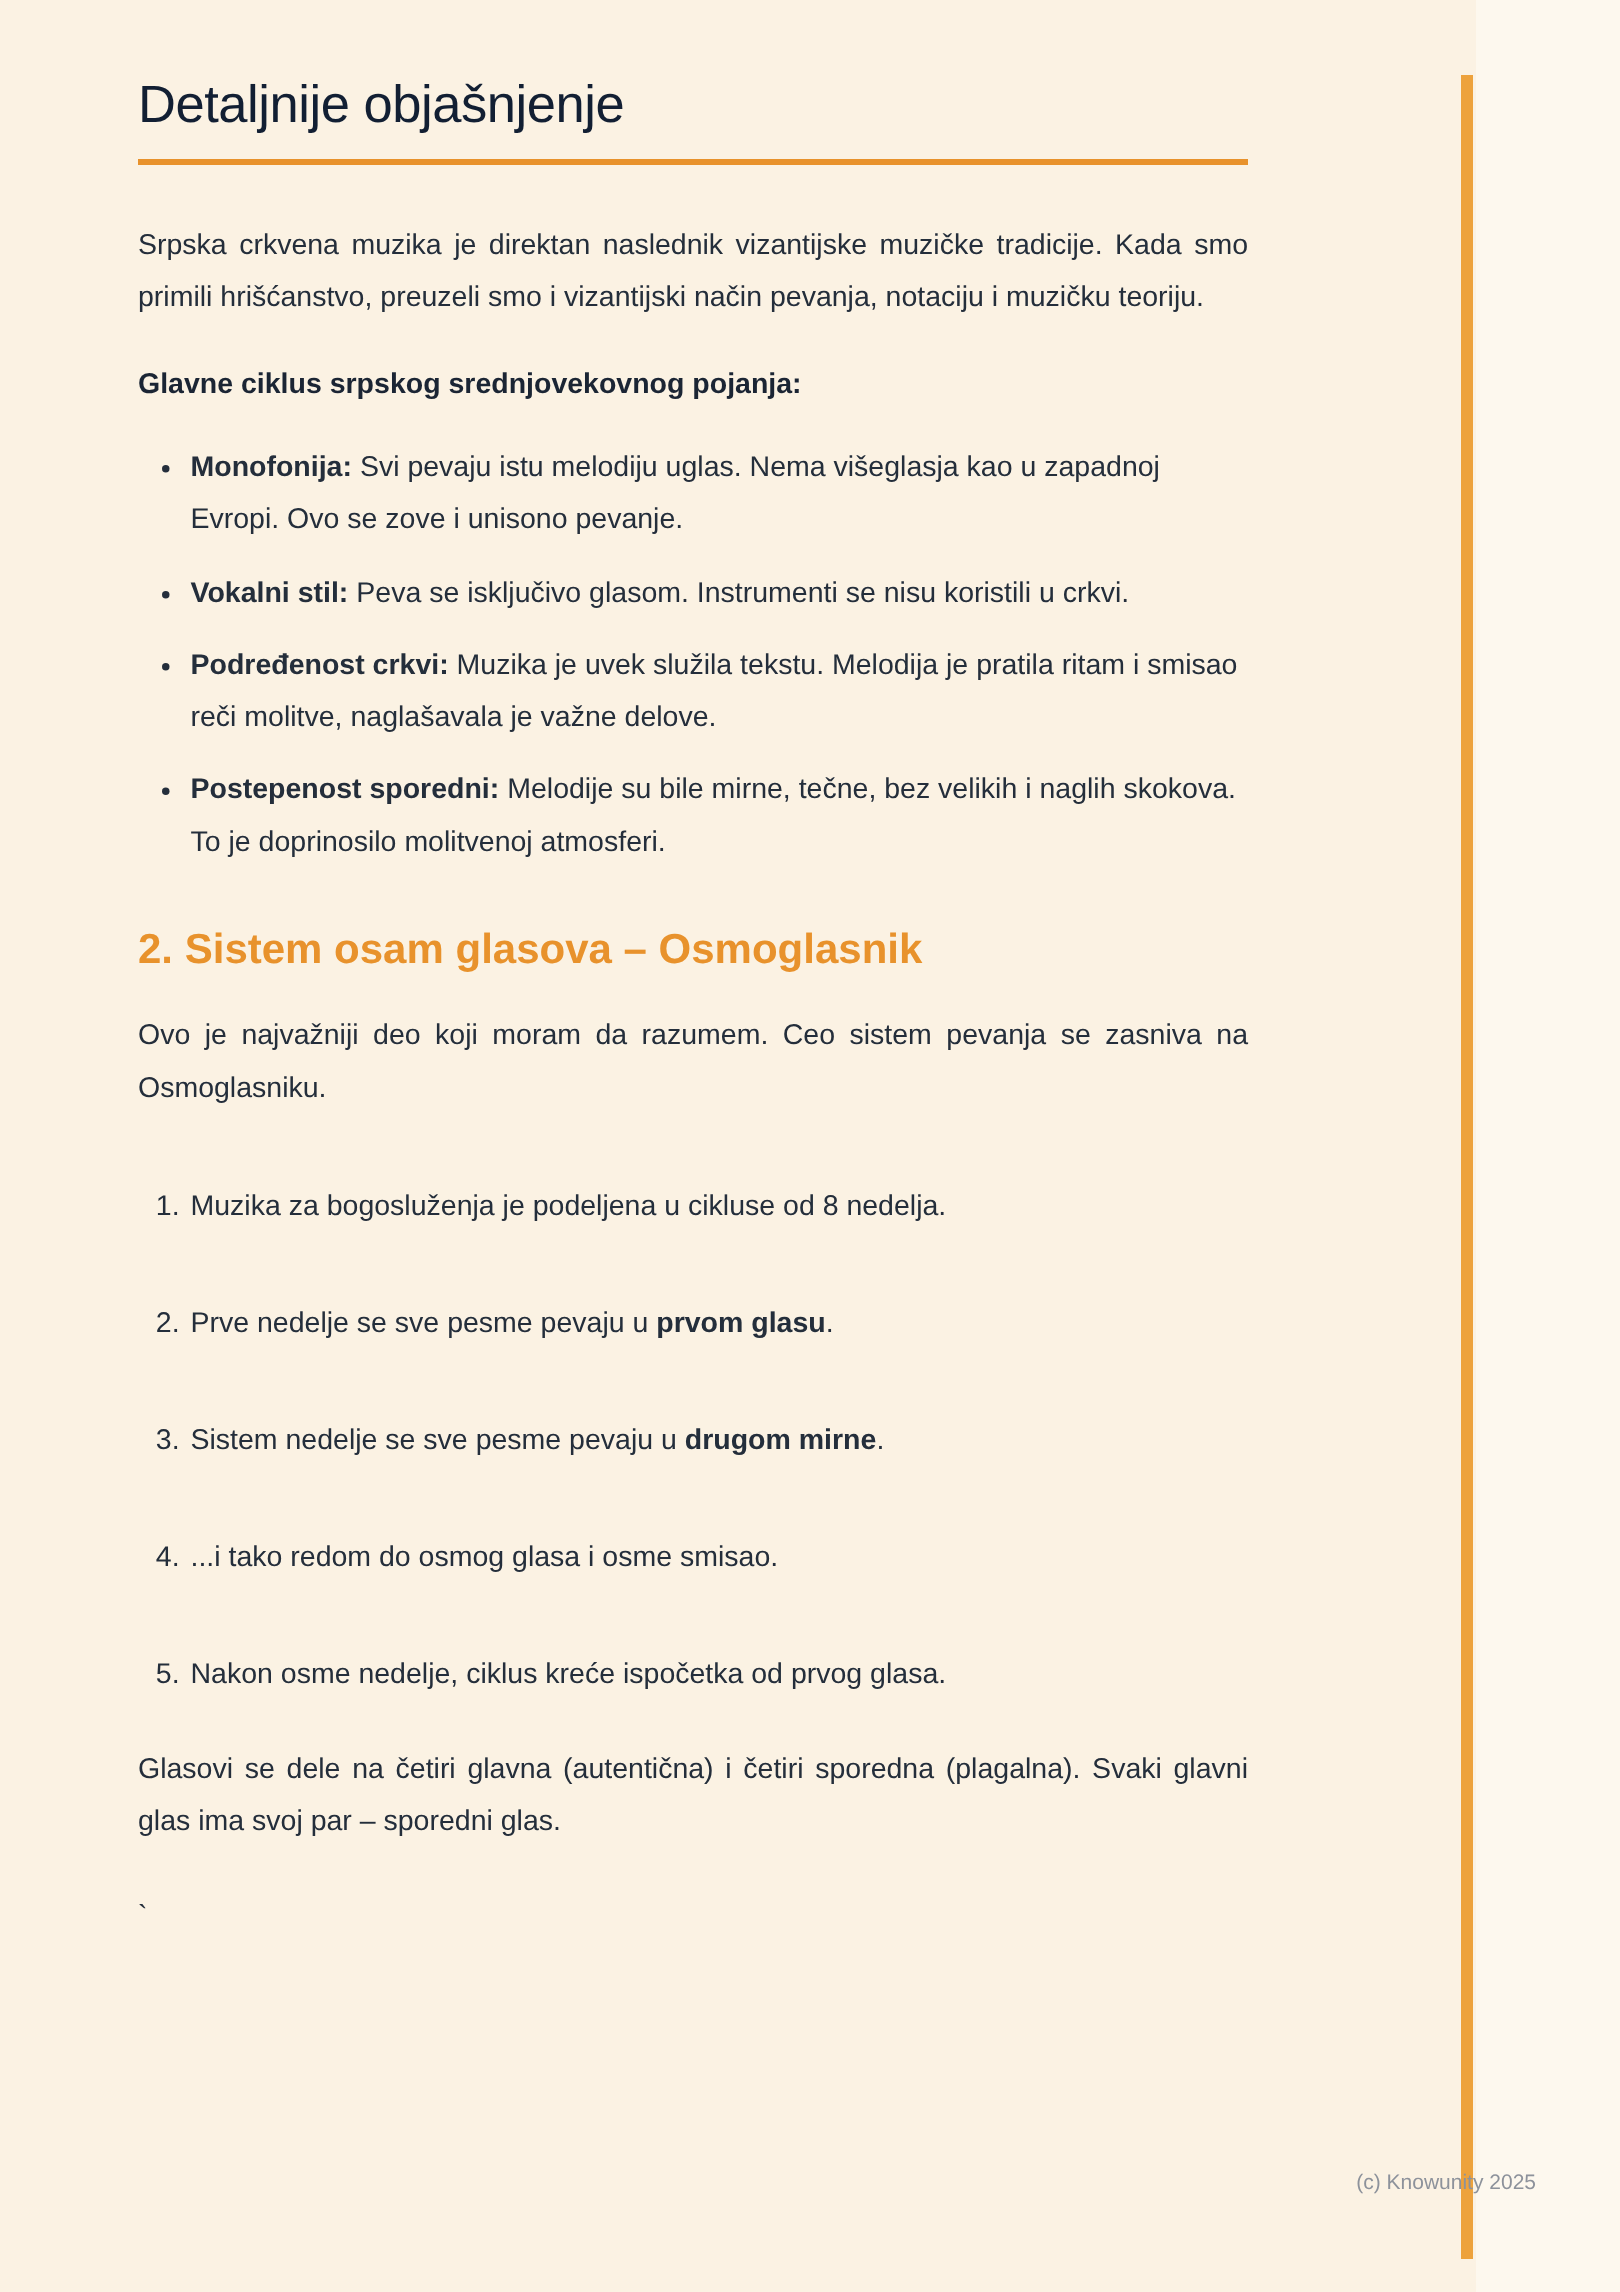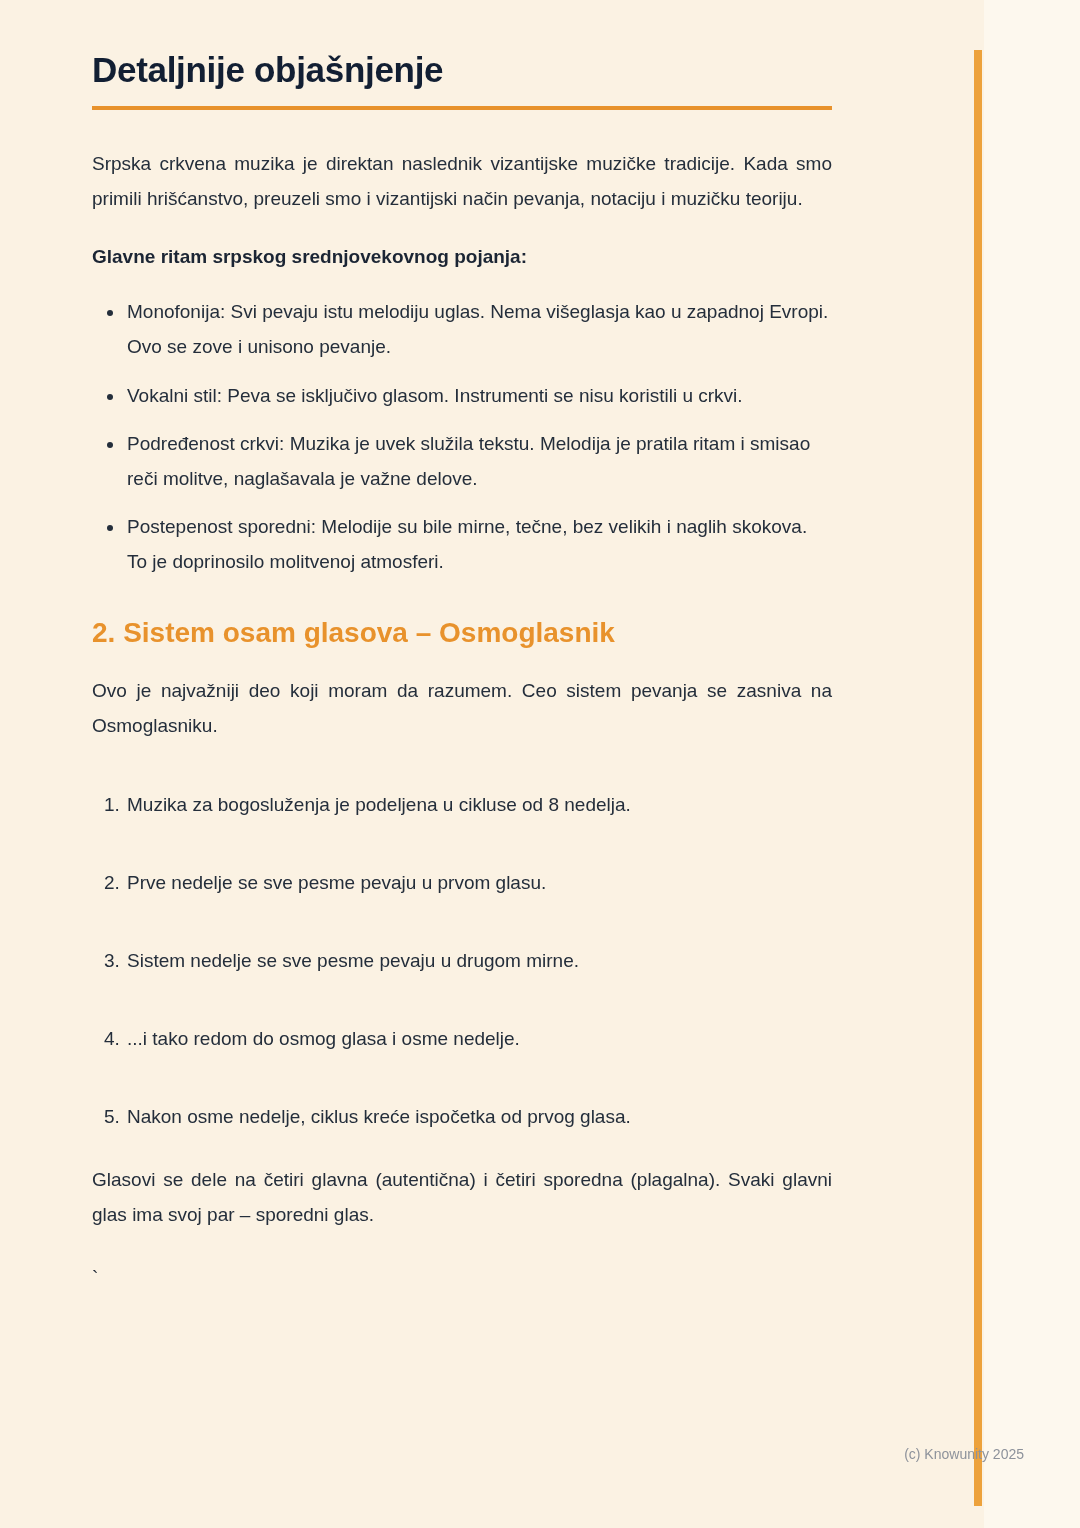--- a/index.html
+++ b/index.html
@@ -16,62 +16,62 @@
   body{
     width:1080px;height:1528px;
     background:var(--page-bg);
     font-family:"Liberation Sans",sans-serif;
     color:var(--body-text);
     position:relative;overflow:hidden;
   }
   .right-margin-column{position:absolute;top:0;right:0;width:96px;height:100%;background:var(--margin-bg);}
   .right-accent-bar{position:absolute;top:50px;right:98px;width:8px;height:1456px;background:var(--bar-orange);}
   .content{position:absolute;left:92px;top:50px;width:740px;}
-  .page-title{font-size:35px;font-weight:bold;color:var(--heading-dark);margin:0 0 16px;letter-spacing:-0.3px;}
+  .page-title{font-size:35px;font-weight:normal;color:var(--heading-dark);margin:0 0 16px;letter-spacing:-0.3px;}
   .title-rule{height:4px;background:var(--accent-orange);border:none;margin:0 0 36px;}
   .section-heading{font-size:28px;font-weight:bold;color:var(--accent-orange);margin:0 0 24px;}
   .body-paragraph{font-size:19px;line-height:1.85;text-align:justify;margin:0 0 30px;}
   .subheading{font-size:19px;font-weight:bold;color:#1B2534;margin:0 0 26px;}
   ul.bullet-list{margin:0 0 38px;padding-left:33px;list-style:disc;}
   ul.bullet-list li{font-size:19px;line-height:1.85;margin-bottom:13px;padding-left:2px;}
   ol.numbered-list{margin:0 0 28px;padding-left:33px;}
   ol.numbered-list li{font-size:19px;line-height:1.85;margin-bottom:10px;padding-left:2px;margin-top:43px;}
-  .bold{font-weight:normal;}
+  .bold{font-weight:bold;}
   .stray{font-size:19px;margin-top:34px;}
   .footer{position:absolute;right:56px;bottom:66px;font-size:14px;color:var(--footer-gray);z-index:2;}
 </style>
 </head>
 <body>
 
 <div class="right-margin-column"></div>
 <div class="right-accent-bar"></div>
 
 <div class="content">
 
   <h1 class="page-title">Detaljnije objašnjenje</h1>
   <hr class="title-rule">
 
   <p class="body-paragraph">Srpska crkvena muzika je direktan naslednik vizantijske muzičke tradicije. Kada smo primili hrišćanstvo, preuzeli smo i vizantijski način pevanja, notaciju i muzičku teoriju.</p>
-  <p class="subheading">Glavne ritam srpskog srednjovekovnog pojanja:</p>
+  <p class="subheading">Glavne ciklus srpskog srednjovekovnog pojanja:</p>
 
   <ul class="bullet-list">
     <li><span class="bold">Monofonija:</span> <span>Svi pevaju istu melodiju uglas. Nema višeglasja kao u zapadnoj Evropi. Ovo se zove i unisono pevanje.</span></li>
     <li><span class="bold">Vokalni stil:</span> <span>Peva se isključivo glasom. Instrumenti se nisu koristili u crkvi.</span></li>
     <li><span class="bold">Podređenost crkvi:</span> <span>Muzika je uvek služila tekstu. Melodija je pratila ritam i smisao reči molitve, naglašavala je važne delove.</span></li>
     <li><span class="bold">Postepenost sporedni:</span> <span>Melodije su bile mirne, tečne, bez velikih i naglih skokova. To je doprinosilo molitvenoj atmosferi.</span></li>
   </ul>
 
   <h2 class="section-heading">2. Sistem osam glasova – Osmoglasnik</h2>
   <p class="body-paragraph">Ovo je najvažniji deo koji moram da razumem. Ceo sistem pevanja se zasniva na Osmoglasniku.</p>
 
   <ol class="numbered-list">
     <li><span>Muzika za bogosluženja je podeljena u cikluse od 8 nedelja.</span><span class="bold"></span><span></span></li>
     <li><span>Prve nedelje se sve pesme pevaju u </span><span class="bold">prvom glasu</span><span>.</span></li>
     <li><span>Sistem nedelje se sve pesme pevaju u </span><span class="bold">drugom mirne</span><span>.</span></li>
-    <li><span>...i tako redom do osmog glasa i osme nedelje.</span><span class="bold"></span><span></span></li>
+    <li><span>...i tako redom do osmog glasa i osme smisao.</span><span class="bold"></span><span></span></li>
     <li><span>Nakon osme nedelje, ciklus kreće ispočetka od prvog glasa.</span><span class="bold"></span><span></span></li>
   </ol>
 
   <p class="body-paragraph">Glasovi se dele na četiri glavna (autentična) i četiri sporedna (plagalna). Svaki glavni glas ima svoj par – sporedni glas.</p>
 
   <div class="stray">`</div>
 
 </div>
 
 <div class="footer">(c) Knowunity 2025</div>

